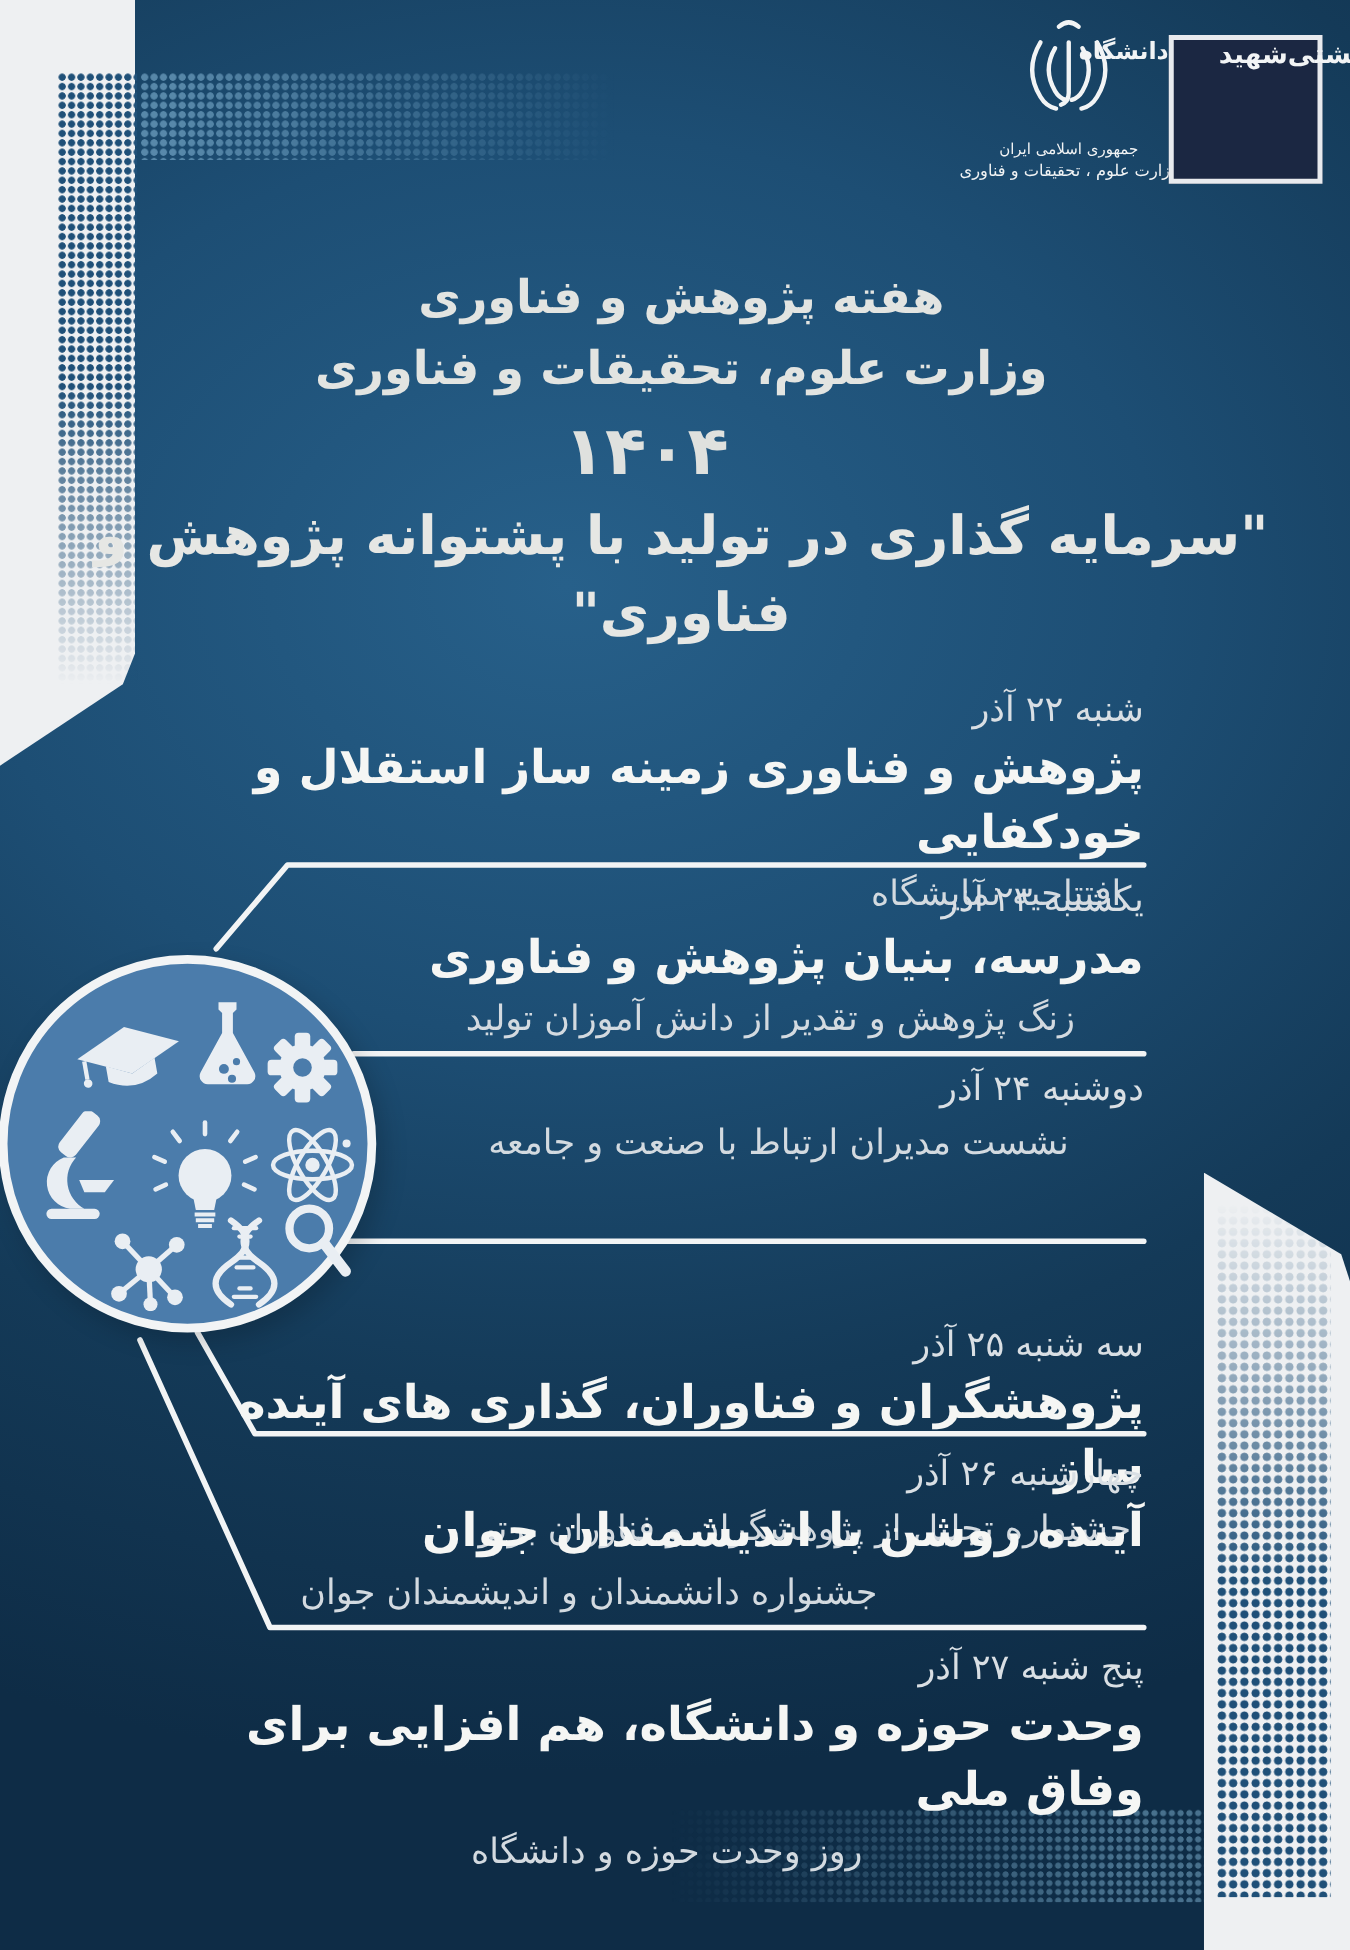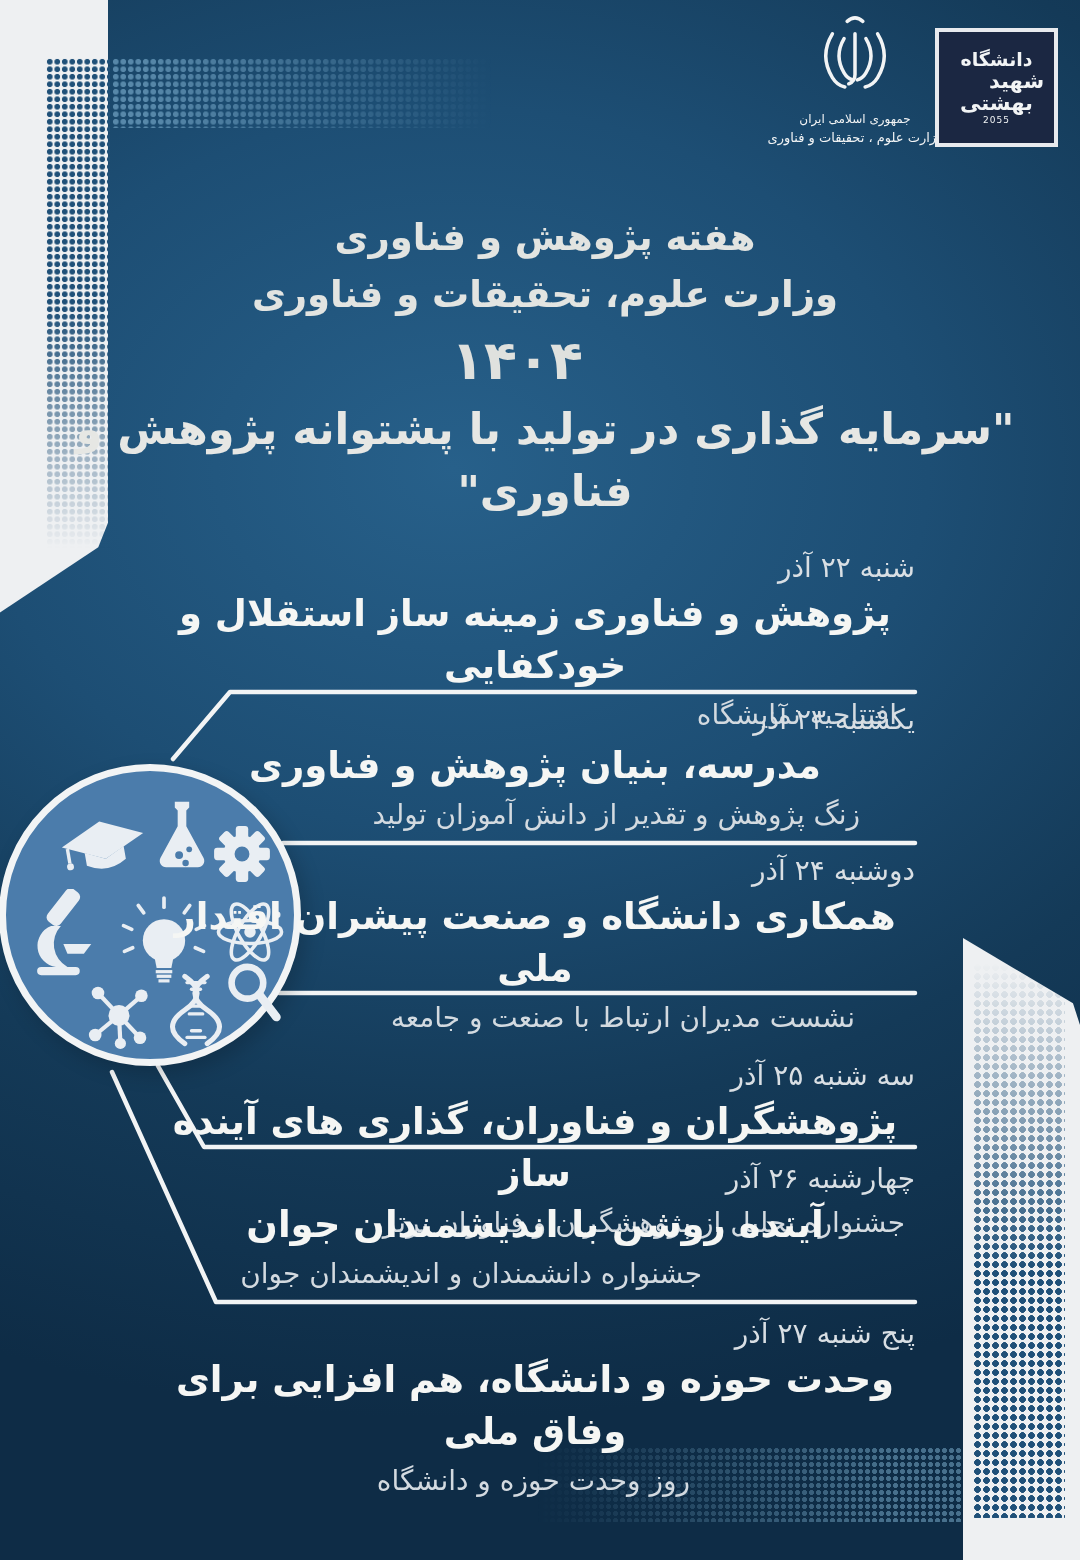--- a/index.html
+++ b/index.html
@@ -48,21 +48,21 @@
     mask-image:linear-gradient(to left,#000 15%,transparent 92%);
   }
   
   .logo-ministry{position:absolute;left:765px;top:14px;width:180px;text-align:center;color:#f2f4f5;}
   .logo-ministry svg{display:block;margin:0 auto;}
   .logo-ministry .l1{font-size:12px;margin-top:6px;}
   .logo-ministry .l2{font-size:13px;margin-top:4px;}
   .logo-sbu{
     position:absolute;left:935px;top:28px;width:123px;height:119px;box-sizing:border-box;
     background:#1b2742;border:4px solid #e8eaee;color:#f2f4f5;text-align:center;
-    display:flex;flex-direction:column;justify-content:center;line-height:1.05;
+    display:flex;flex-direction:row;justify-content:center;line-height:1.05;
   }
   .logo-sbu .n1{font-size:19px;font-weight:700;}
   .logo-sbu .n2{font-size:21px;font-weight:700;padding-left:40px;}
   .logo-sbu .n3{font-size:21px;font-weight:700;}
   .logo-sbu .yr{font-size:9px;margin-top:2px;letter-spacing:1px;}
   
   .title-block{position:absolute;left:5px;top:210px;width:1080px;text-align:center;direction:rtl;color:#e2e4e1;}
   .title-block .t1{font-size:37px;font-weight:700;line-height:56px;}
   .title-block .t2{font-size:37px;font-weight:700;line-height:58px;}
   .title-block .t3{font-size:54px;font-weight:700;line-height:74px;position:relative;left:-28px;color:#dfe1de;}
@@ -72,21 +72,21 @@
   
   .hub{
     position:absolute;left:-1px;top:764px;width:288px;height:288px;border-radius:50%;
     background:#4b7cab;border:7px solid #f2f4f5;
     box-shadow:6px 8px 20px rgba(0,0,0,0.18);
   }
   .hub .ic{position:absolute;}
   
   .entry{position:absolute;right:165px;width:760px;direction:rtl;text-align:right;}
   .entry .day{font-size:28px;line-height:40px;color:#d9dfe4;font-weight:400;}
-  .entry .etitle{font-size:37px;line-height:52px;color:#f5f6f4;font-weight:700;text-align:center;}
+  .entry .etitle{font-size:37px;line-height:52px;color:#f5f6f4;font-weight:700;}
   .entry .esub{font-size:28px;line-height:46px;color:#d3dae0;font-weight:400;}
 </style>
 </head>
 <body>
 
 <div class="poster">
 
   <div class="band-left"></div>
   <div class="dots dots-col-left"></div>
   <div class="dots dots-row-top"></div>
@@ -243,21 +243,20 @@
     <div class="etitle">پژوهش و فناوری زمینه ساز استقلال و خودکفایی</div>
     <div class="esub" style="padding-left:0;margin-left:auto;padding-right:0;margin-right:0;transform:translateX(-18px);">افتتاحیه نمایشگاه</div>
   </div>
   <div class="entry" style="top:700px;">
     <div class="day">یکشنبه ۲۳ آذر</div>
     <div class="etitle">مدرسه، بنیان پژوهش و فناوری</div>
     <div class="esub" style="transform:translateX(-55px);">زنگ پژوهش و تقدیر از دانش آموزان تولید</div>
   </div>
   <div class="entry" style="top:851px;">
     <div class="day">دوشنبه ۲۴ آذر</div>
-    <div class="etitle">همکاری دانشگاه و صنعت پیشران اقتدار ملی</div>
     <div class="esub" style="transform:translateX(-60px);">نشست مدیران ارتباط با صنعت و جامعه</div>
   </div>
   <div class="entry" style="top:1056px;">
     <div class="day">سه شنبه ۲۵ آذر</div>
     <div class="etitle">پژوهشگران و فناوران، گذاری های آینده ساز</div>
     <div class="esub" style="transform:translateX(-10px);">جشنواره تجلیل از پژوهشگران و فناوران برتر</div>
   </div>
   <div class="entry" style="top:1159px;">
     <div class="day">چهارشنبه ۲۶ آذر</div>
     <div class="etitle">آینده روشن با اندیشمندان جوان</div>

